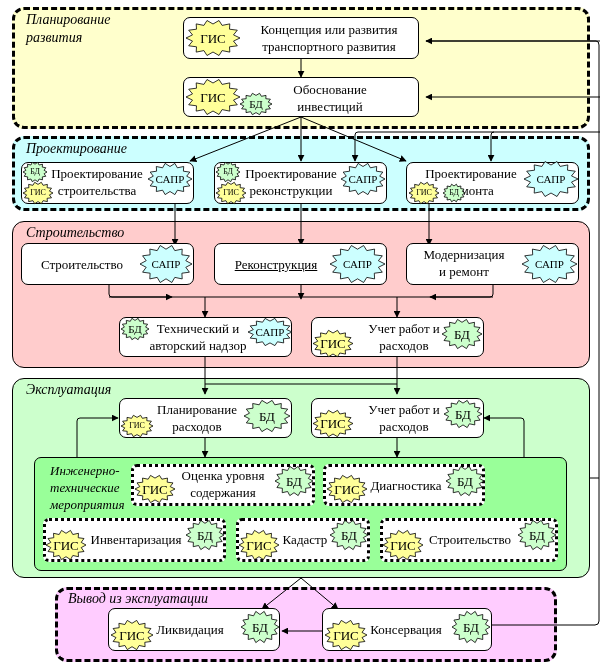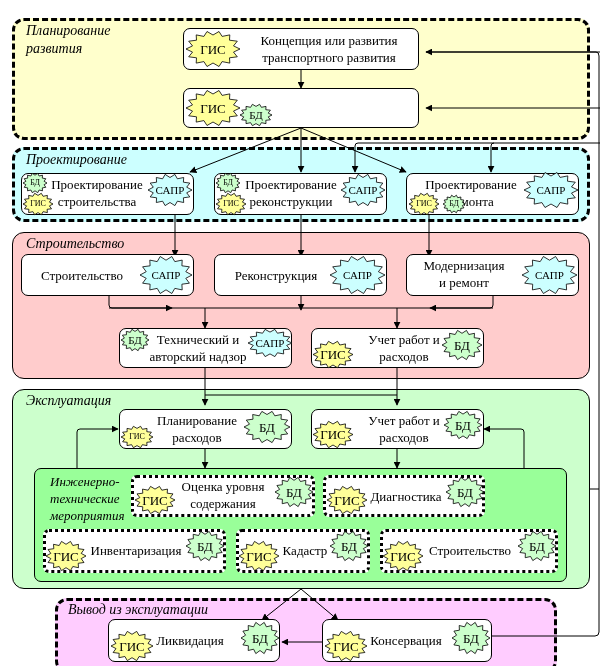--- a/index.html
+++ b/index.html
@@ -1,18 +1,18 @@
 <!DOCTYPE html>
 <html><head>
 <meta charset="utf-8">
 <style>
   html, body { margin: 0; padding: 0; background: #ffffff; }
   body { width: 604px; height: 666px; position: relative; overflow: hidden;
          font-family: "Liberation Serif", "DejaVu Serif", serif; color: #000; }
-  .stage { position: absolute; left: 0; top: 12px; width: 604px; height: 640px; border-radius: 30px; }
+  .stage { position: absolute; left: 0; top: 1px; width: 604px; height: 640px; border-radius: 30px; }
   .zone { position: absolute; box-sizing: border-box; border-radius: 12px; }
   .zone.dashed { border: 3px dashed #000; }
   .zone.solid { border: 1px solid #000; }
   .zone-label { position: absolute; font-style: italic; font-size: 14px; line-height: 18px; white-space: pre-line; }
   .box { position: absolute; box-sizing: border-box; background: #fff; border: 1px solid #000;
          border-radius: 7px; }
   .box.dotted { border: 3px dotted #000; border-radius: 6px; }
   .btext { position: absolute; font-size: 13px; line-height: 17px; text-align: center; white-space: pre-line; }
   .badge { position: absolute; display: flex; align-items: center; justify-content: center; }
   .badge svg { position: absolute; left: 0; top: 0; width: 100%; height: 100%; overflow: visible; }
@@ -90,20 +90,22 @@
   <div class="btext" style="left:243px;top:20px;width:172px;">Концепция или развития
 транспортного развития</div>
   <div class="badge g" style="left:186px;top:19px;width:54px;height:36px;">
       <svg viewBox="0 0 54 36">
         <polygon points="54.0,18.0 47.5,21.1 51.3,25.8 43.5,26.8 43.8,32.1 36.1,30.6 33.0,35.5 27.0,32.0 21.0,35.5 17.9,30.6 10.2,32.1 10.5,26.8 2.7,25.8 6.5,21.1 0.0,18.0 6.5,14.9 2.7,10.2 10.5,9.2 10.2,3.9 17.9,5.4 21.0,0.5 27.0,4.0 33.0,0.5 36.1,5.4 43.8,3.9 43.5,9.2 51.3,10.2 47.5,14.9" fill="#ffff99" stroke="#000" stroke-width="0.8"></polygon>
       </svg>
       <span>ГИС</span>
     </div>
 
   <div class="box" style="left:183px;top:76px;width:236px;height:40px;"></div>
+  <div class="btext" style="left:270px;top:80px;width:120px;">Обоснование
+инвестиций</div>
   <div class="badge g" style="left:186px;top:78px;width:54px;height:36px;">
       <svg viewBox="0 0 54 36">
         <polygon points="54.0,18.0 47.5,21.1 51.3,25.8 43.5,26.8 43.8,32.1 36.1,30.6 33.0,35.5 27.0,32.0 21.0,35.5 17.9,30.6 10.2,32.1 10.5,26.8 2.7,25.8 6.5,21.1 0.0,18.0 6.5,14.9 2.7,10.2 10.5,9.2 10.2,3.9 17.9,5.4 21.0,0.5 27.0,4.0 33.0,0.5 36.1,5.4 43.8,3.9 43.5,9.2 51.3,10.2 47.5,14.9" fill="#ffff99" stroke="#000" stroke-width="0.8"></polygon>
       </svg>
       <span>ГИС</span>
     </div>
   <div class="badge m" style="left:240px;top:92px;width:32px;height:22px;">
       <svg viewBox="0 0 32 22">
         <polygon points="32.0,11.0 28.2,12.9 30.4,15.8 25.8,16.3 26.0,19.6 21.4,18.7 19.6,21.7 16.0,19.6 12.4,21.7 10.6,18.7 6.0,19.6 6.2,16.3 1.6,15.8 3.8,12.9 0.0,11.0 3.8,9.1 1.6,6.2 6.2,5.7 6.0,2.4 10.6,3.3 12.4,0.3 16.0,2.4 19.6,0.3 21.4,3.3 26.0,2.4 25.8,5.7 30.4,6.2 28.2,9.1" fill="#ccffcc" stroke="#000" stroke-width="0.8"></polygon>
       </svg>
@@ -179,21 +181,21 @@
   <div class="box" style="left:21px;top:242px;width:173px;height:42px;"></div>
   <div class="btext" style="left:30px;top:255px;width:104px;">Строительство</div>
   <div class="badge m" style="left:140px;top:244px;width:52px;height:38px;">
       <svg viewBox="0 0 52 38">
         <polygon points="52.0,19.0 45.8,22.3 49.4,27.2 41.9,28.2 42.2,33.9 34.8,32.4 31.8,37.5 26.0,33.8 20.2,37.5 17.2,32.4 9.8,33.9 10.1,28.2 2.6,27.2 6.2,22.3 0.0,19.0 6.2,15.7 2.6,10.8 10.1,9.8 9.8,4.1 17.2,5.6 20.2,0.5 26.0,4.2 31.8,0.5 34.8,5.6 42.2,4.1 41.9,9.8 49.4,10.8 45.8,15.7" fill="#ccffff" stroke="#000" stroke-width="0.8"></polygon>
       </svg>
       <span>САПР</span>
     </div>
 
   <div class="box" style="left:214px;top:242px;width:173px;height:42px;"></div>
-  <div class="btext" style="left:222px;top:255px;width:108px;">Реконструкция</div>
+  <div class="btext" style="left:222px;top:255px;width:108px;text-decoration:underline;">Реконструкция</div>
   <div class="badge m" style="left:330px;top:244px;width:55px;height:38px;">
       <svg viewBox="0 0 55 38">
         <polygon points="55.0,19.0 48.4,22.3 52.3,27.2 44.3,28.2 44.6,33.9 36.8,32.4 33.6,37.5 27.5,33.8 21.4,37.5 18.2,32.4 10.4,33.9 10.7,28.2 2.7,27.2 6.6,22.3 0.0,19.0 6.6,15.7 2.7,10.8 10.7,9.8 10.4,4.1 18.2,5.6 21.4,0.5 27.5,4.2 33.6,0.5 36.8,5.6 44.6,4.1 44.3,9.8 52.3,10.8 48.4,15.7" fill="#ccffff" stroke="#000" stroke-width="0.8"></polygon>
       </svg>
       <span>САПР</span>
     </div>
 
   <div class="box" style="left:406px;top:242px;width:173px;height:42px;"></div>
   <div class="btext" style="left:412px;top:245px;width:104px;">Модернизация
 и ремонт</div>

